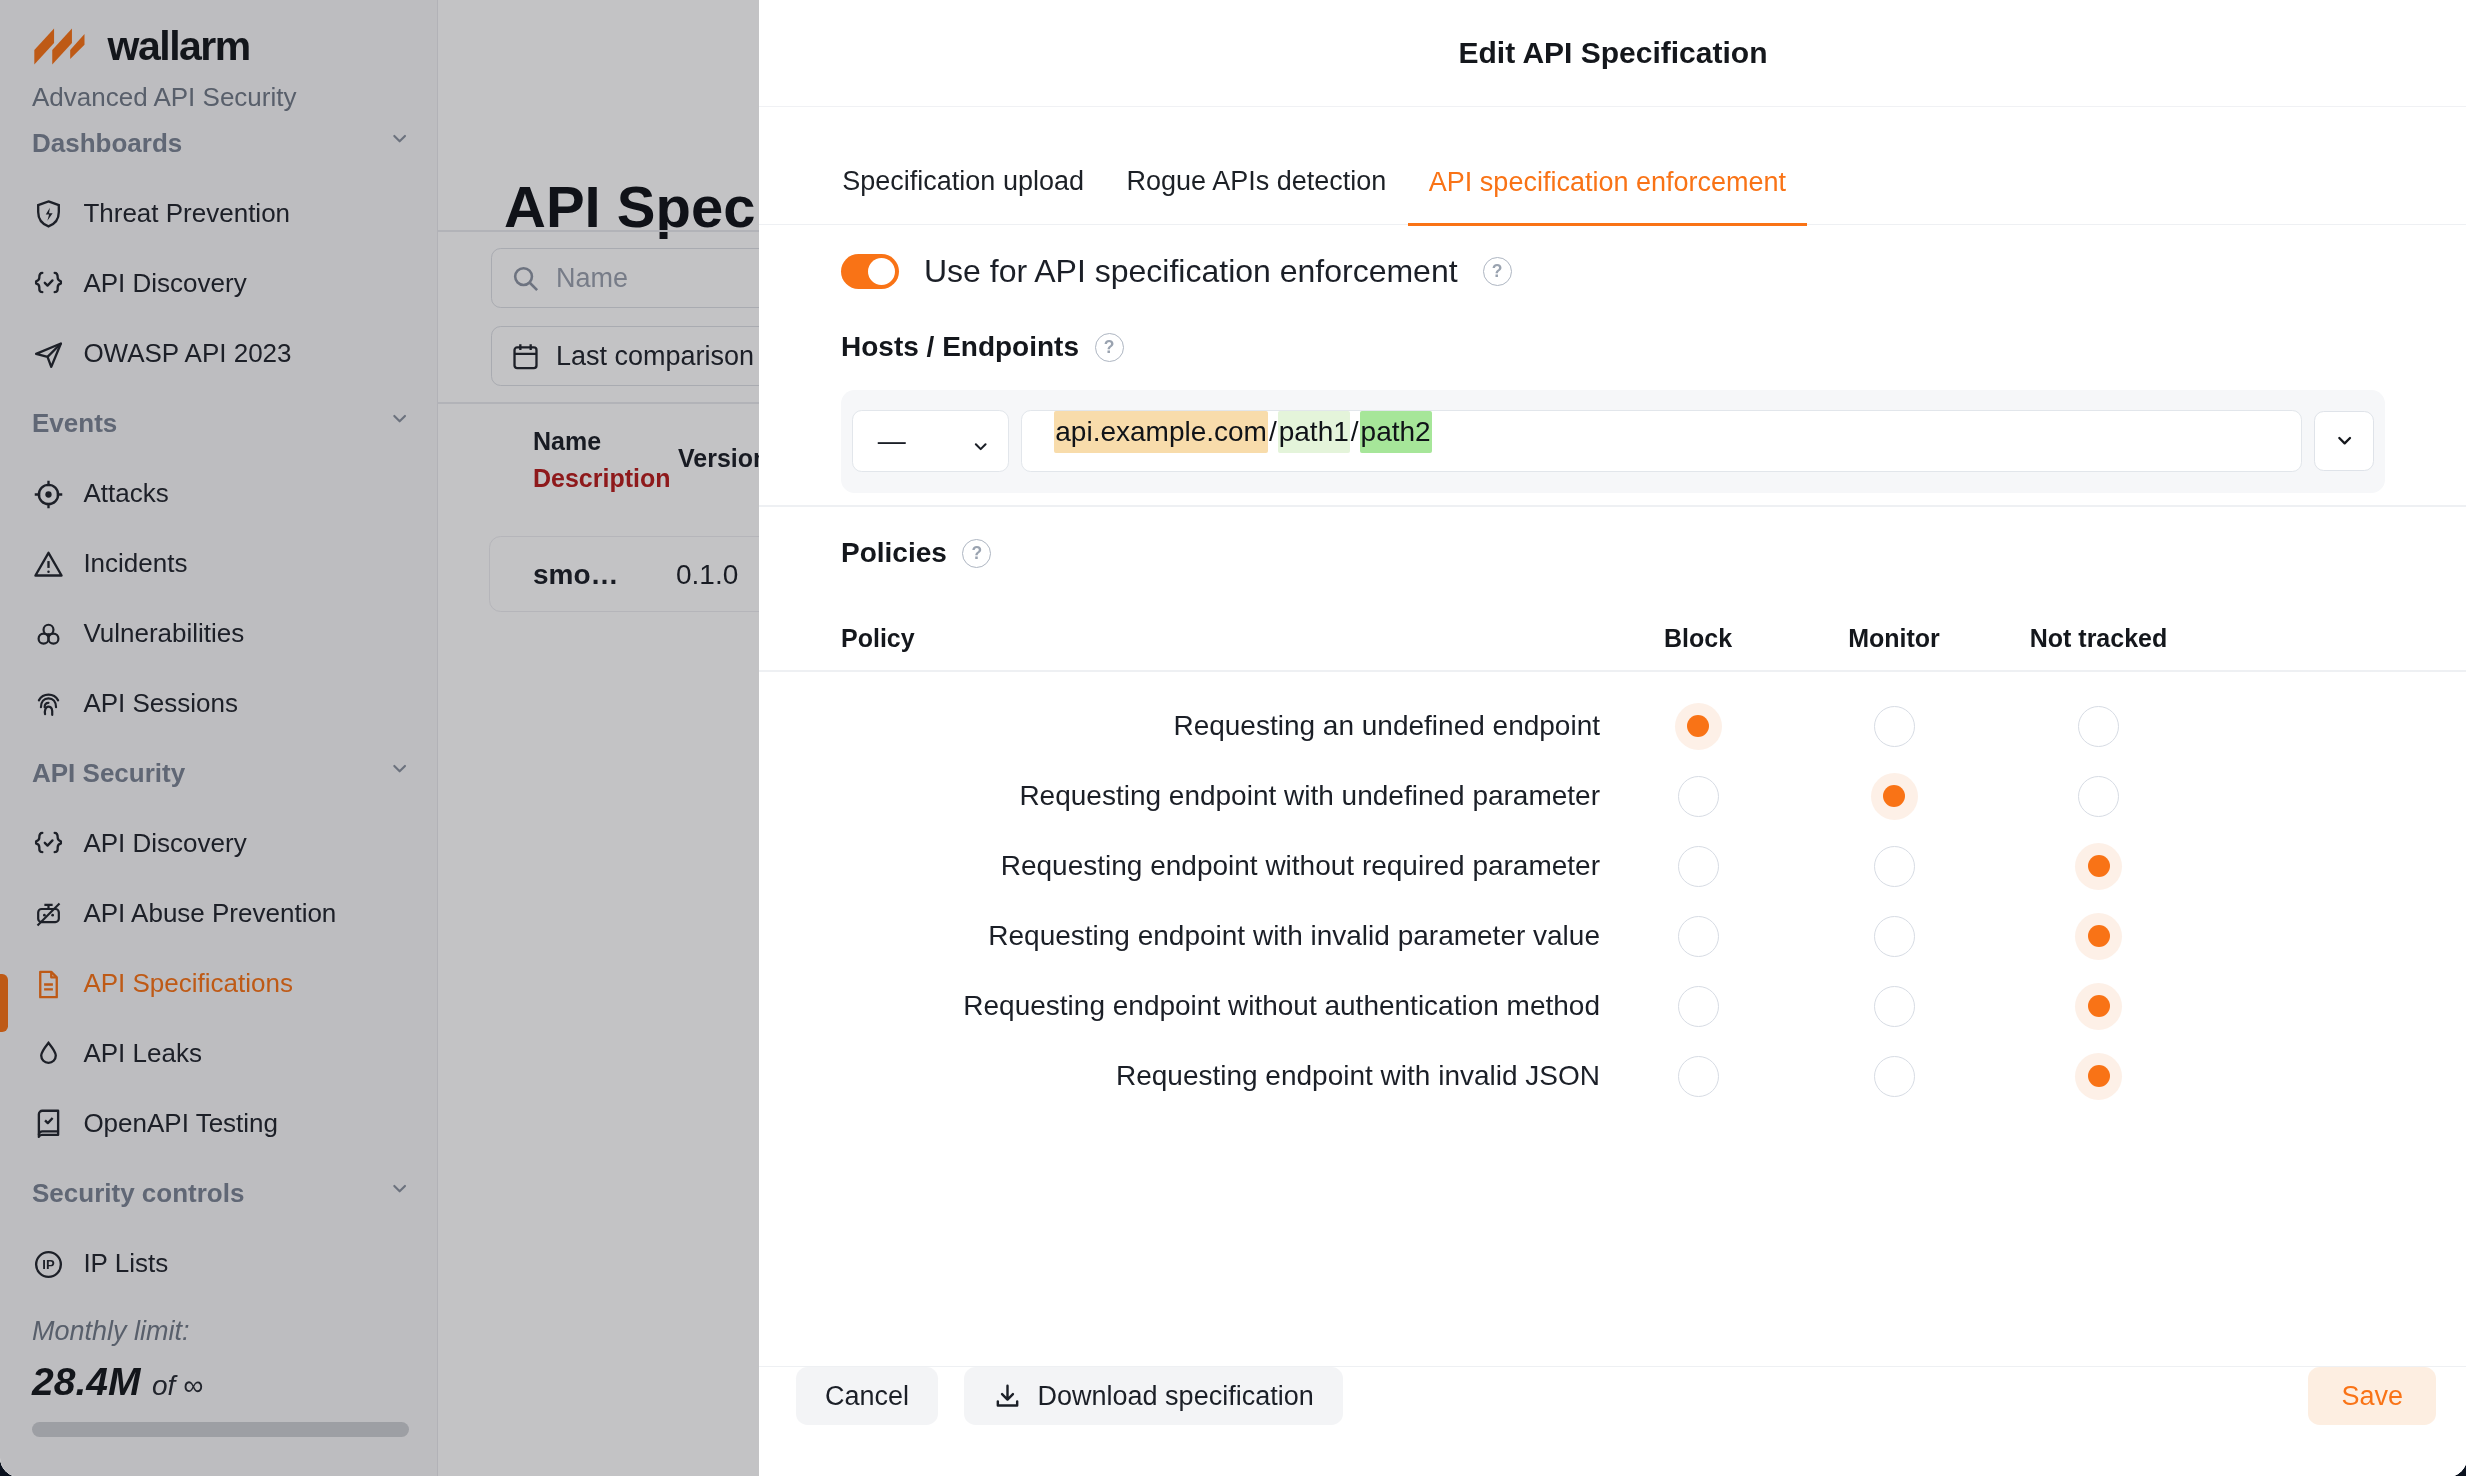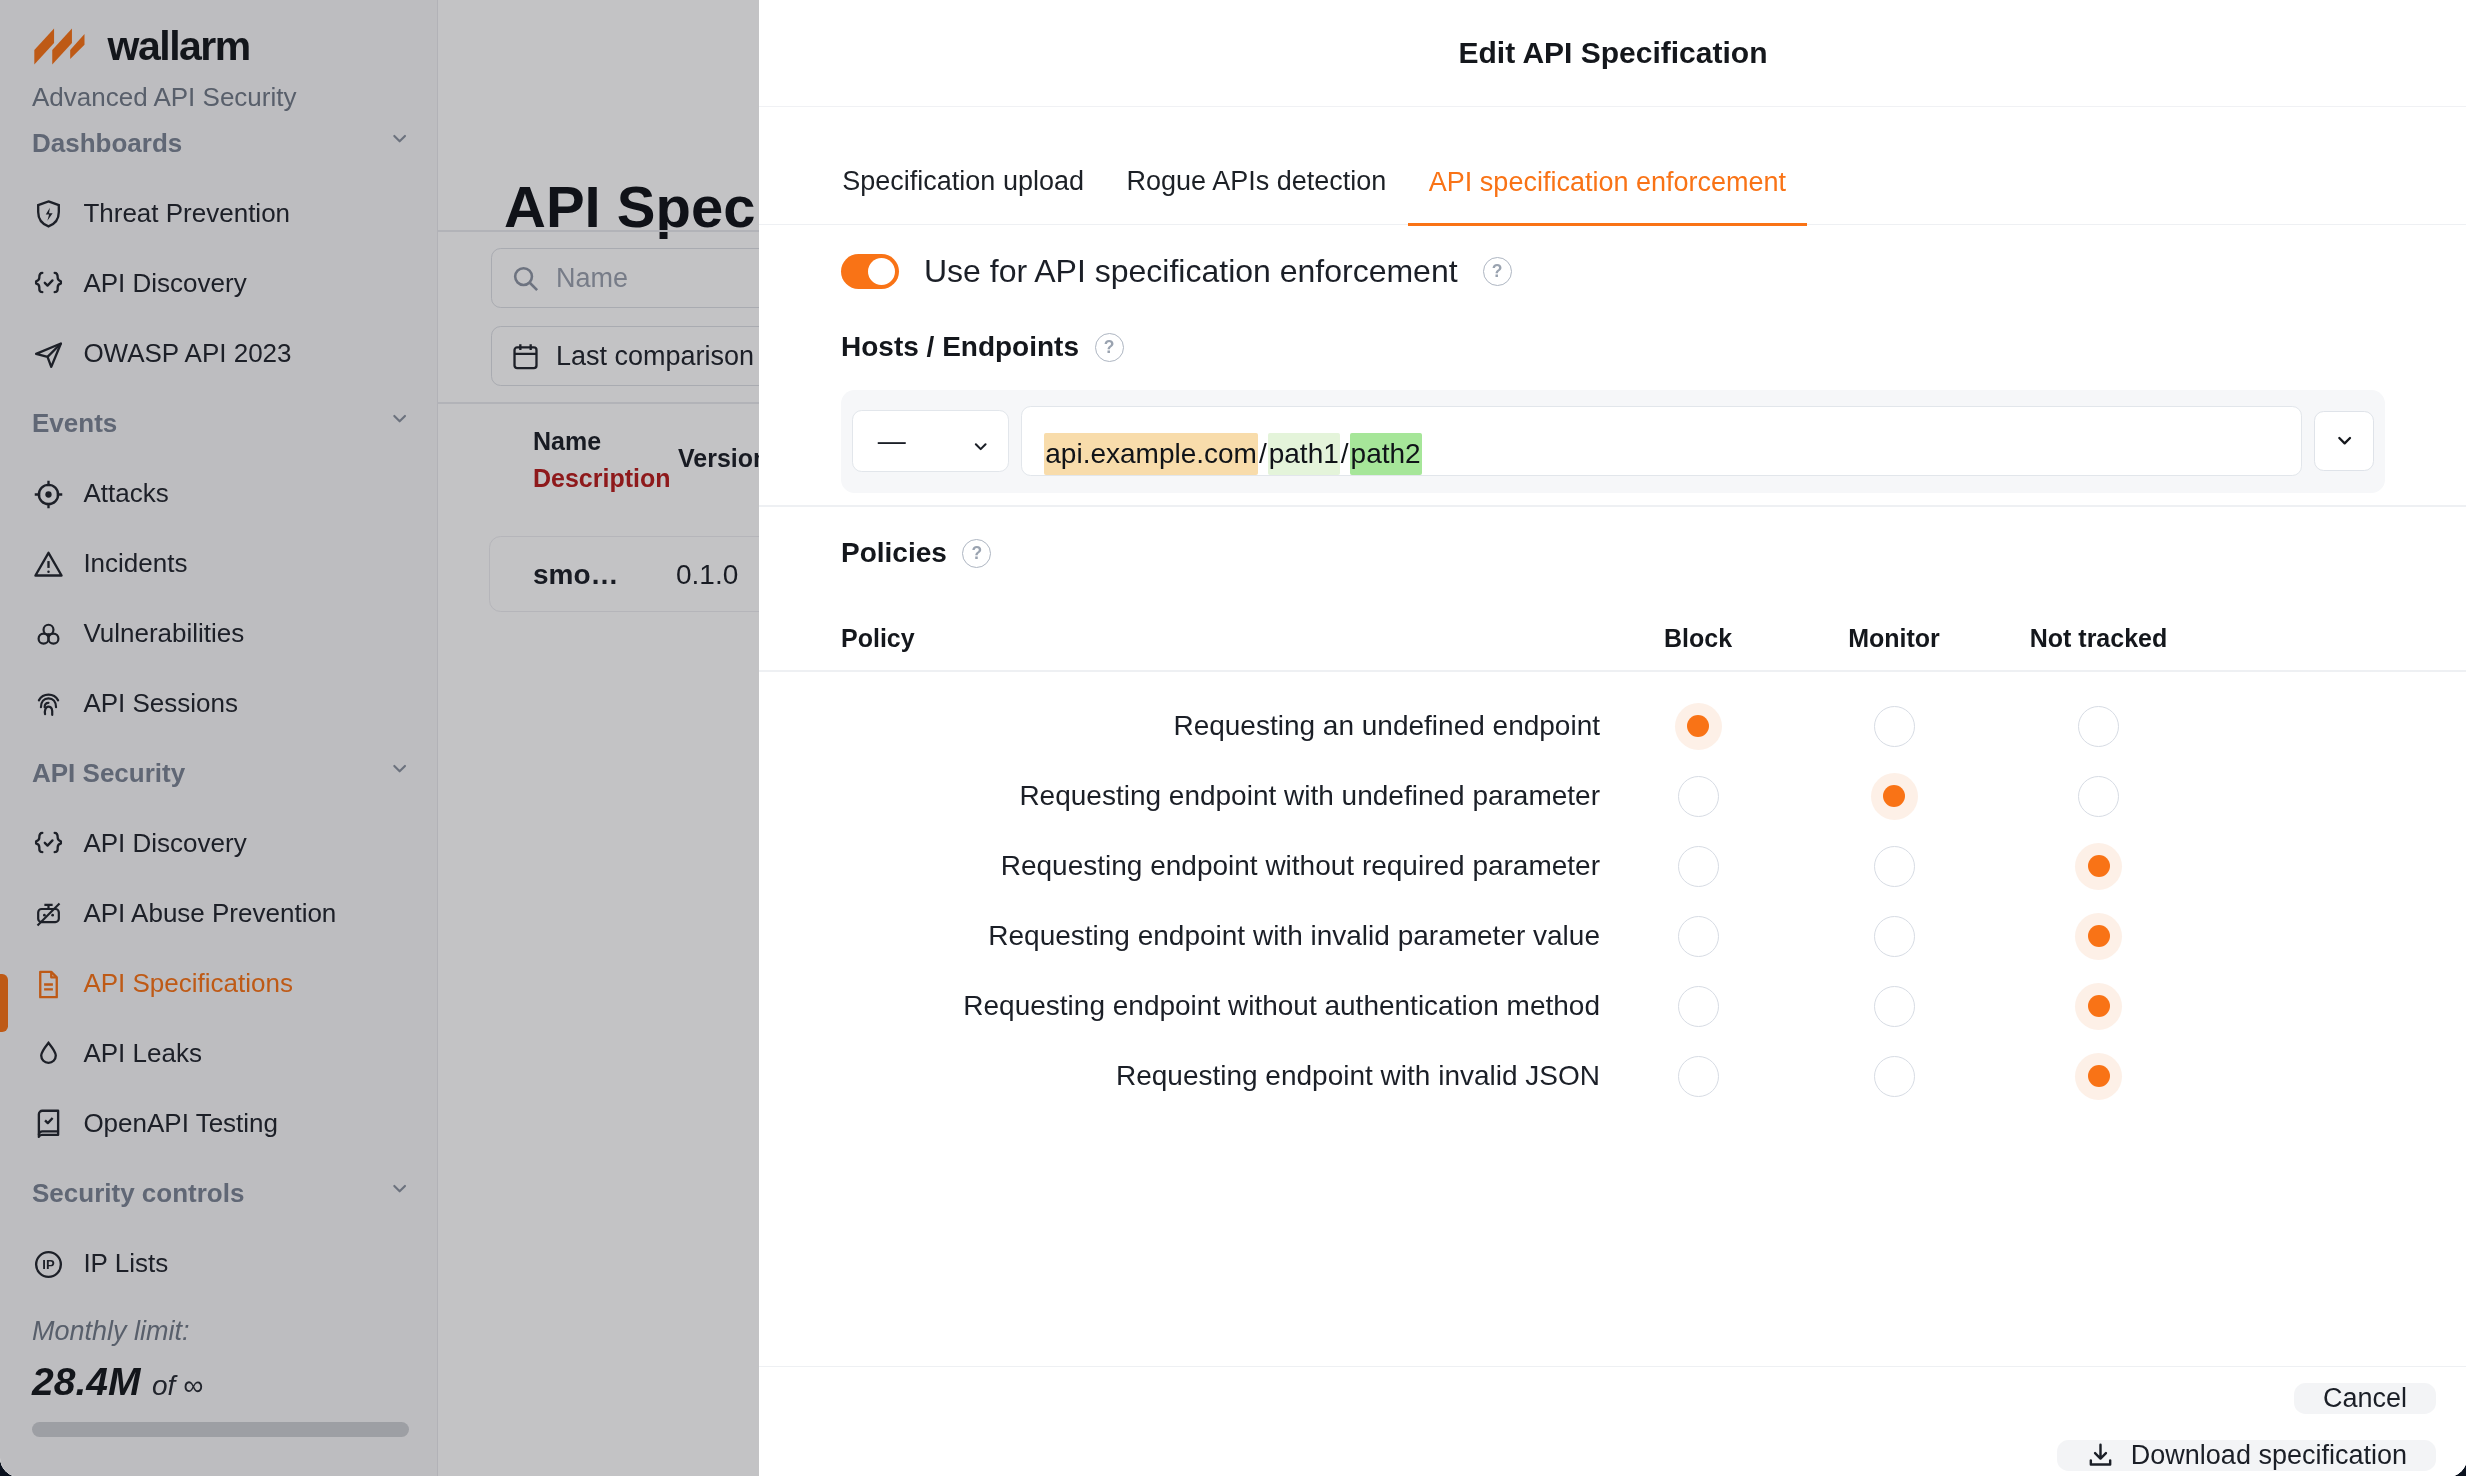--- a/index.html
+++ b/index.html
@@ -75,41 +75,41 @@
         display:inline-flex;align-items:center;justify-content:center;font-size:17.5px;font-weight:bold;flex:0 0 auto;}
   .help::before{content:"?";}
   .sec-head{margin-top:25px;height:39px;display:flex;align-items:center;gap:15.5px;}
   .sec-head .t{font-size:28px;font-weight:bold;color:#14171c;}
   .hosts-box{margin-top:23px;height:103px;background:#f6f7f9;border-radius:13.6px;display:flex;
              align-items:center;padding:0 10.7px;gap:12.6px;}
   .hmethod{width:157px;height:62px;background:#fff;border:1.9px solid #e2e6eb;border-radius:9.7px;
            display:flex;align-items:center;justify-content:space-between;padding:0 17.5px 0 25px;
            font-size:28px;color:#1b1f27;cursor:pointer;}
   .hmethod .chev{width:19.4px;height:19.4px;color:#1b1f27;}
-  .hinput{flex:1;height:70px;background:#fff;border:1.9px solid #e2e6eb;border-radius:9.7px;
-          display:flex;align-items:flex-end;padding:0 22px;font-size:28px;color:#101318;overflow:hidden;}
+  .hinput{flex:1;height:62px;background:#fff;border:1.9px solid #e2e6eb;border-radius:9.7px;
+          display:flex;align-items:flex-start;padding:0 32px;font-size:28px;color:#101318;overflow:hidden;}
   .seg{padding:4.9px 1px;border-radius:1.9px;white-space:pre;}
   .hexpand{width:60px;height:60px;background:#fff;border:1.9px solid #dfe3e9;border-radius:9.7px;
            display:flex;align-items:center;justify-content:center;cursor:pointer;flex:0 0 auto;}
   .hexpand .chev{width:21.3px;height:21.3px;color:#14171c;}
   .full-div{height:1.9px;background:#eef0f3;margin:12.6px -82px 0;}
   .policies-head{margin-top:27px;}
   .pgrid{display:grid;grid-template-columns:1fr 196px 196px 213px 180px;align-items:center;}
   .phead{margin-top:35px;height:62px;font-size:25px;font-weight:bold;color:#14171c;}
   .phead .c{text-align:center;}
   .plist{padding-top:19.4px;text-align:right;}
   .prow{height:70px;}
   .plabel{font-size:28px;color:#1b1f27;}
   .pradio{display:flex;justify-content:center;}
   .radio{width:41px;height:41px;border-radius:50%;background:#fff;border:1.9px solid #d7dce4;cursor:pointer;
          display:flex;align-items:center;justify-content:center;}
   .radio.selected{width:47px;height:47px;border:0;background:#fdf0e7;}
   .radio.selected::after{content:"";width:22px;height:22px;border-radius:50%;background:#f97316;}
   .modal-footer{position:absolute;left:0;right:0;bottom:0;height:111px;border-top:1.9px solid #eef0f3;
-                background:#fff;display:flex;align-items:flex-end;padding:16px 31px 0 37px;gap:26px;flex-direction:column;}
+                background:#fff;display:flex;align-items:flex-start;padding:0 31px 0 37px;gap:26px;}
   .btn{height:58px;border:0;border-radius:11.6px;background:#f3f4f6;font-size:27px;color:#1b1f27;
        font-family:inherit;display:inline-flex;align-items:center;gap:15.5px;padding:0 29px;cursor:pointer;}
   .btn-ic{width:29px;height:29px;color:#1b1f27;}
   .btn.save{margin-left:auto;background:#fdeee1;color:#f97316;padding:0 33px;}
 </style>
 </head>
 <body>
 
 <div class="app">
 

